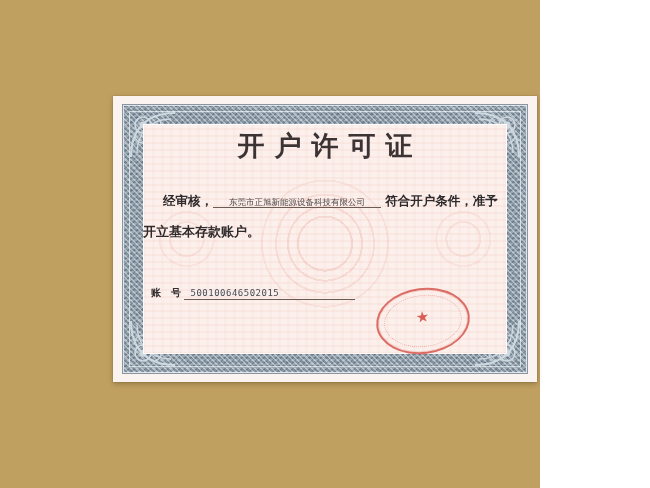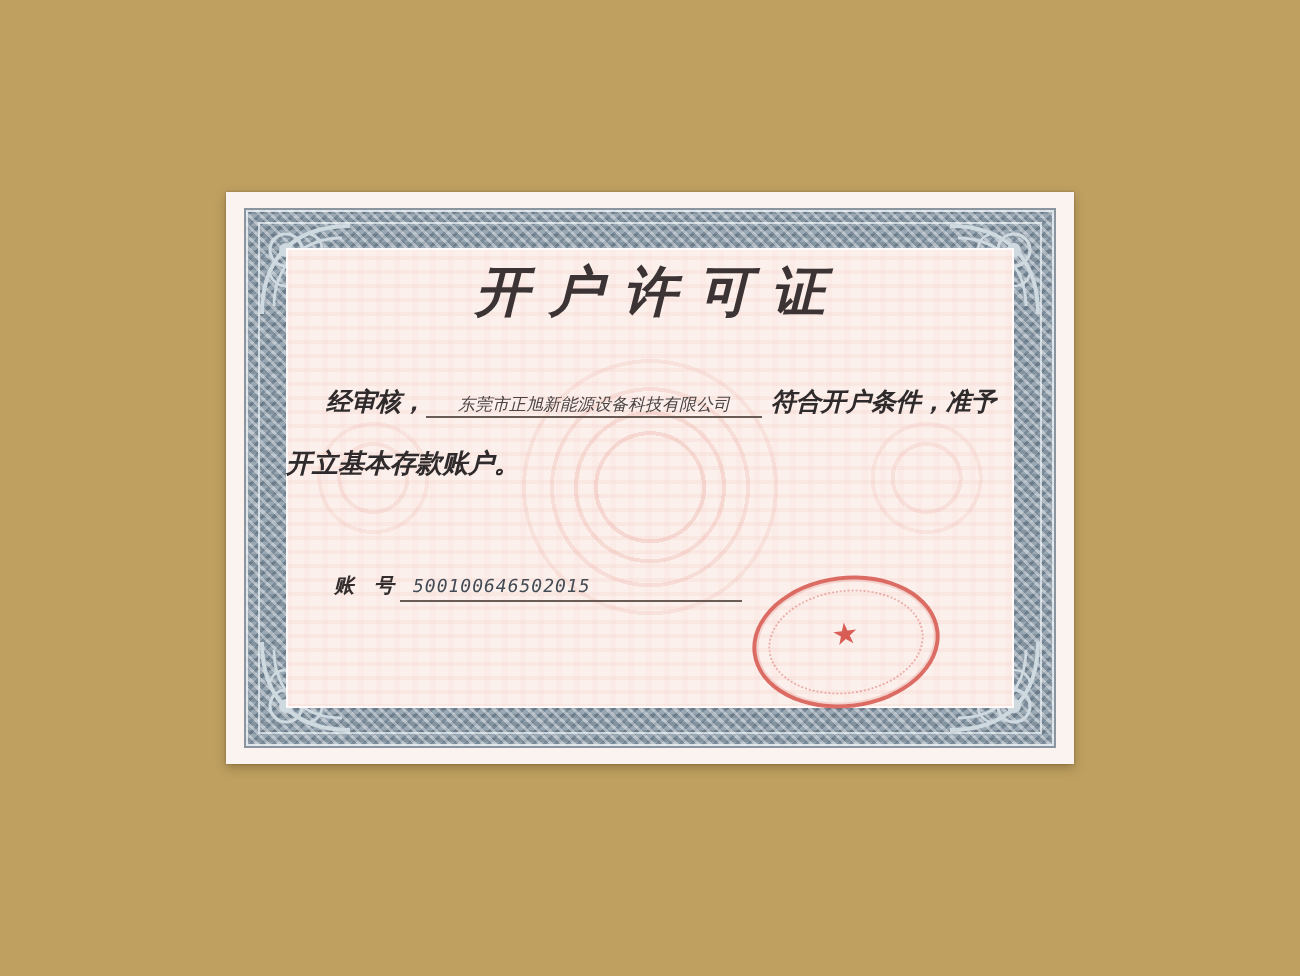--- a/index.html
+++ b/index.html
@@ -1,23 +1,22 @@
 <!DOCTYPE html>
 <html><head>
 <meta charset="utf-8">
 <style>
   html,body{margin:0;padding:0;}
   body{
     width:650px;height:488px;overflow:hidden;
     font-family:"DejaVu Sans","Liberation Sans",sans-serif;
   }
   .scene{
-    position:relative;width:650px;height:488px;
+    position:relative;width:540px;height:488px;
     background:#bfa061;
-    font-style:italic;
   }
   
   .paper{
     position:absolute;left:113px;top:96px;width:424px;height:286px;
     background:#faf3ef;
     box-shadow:0 2px 5px rgba(70,55,20,.35), 0 0 1px rgba(70,55,20,.4);
   }
   
   .frame{
     position:absolute;left:10px;top:9px;right:10px;bottom:9px;
@@ -74,21 +73,21 @@
   .fill{
     display:inline-block;border-bottom:1px solid #6b5b55;text-align:center;
     font-weight:normal;vertical-align:baseline;line-height:1.2;
   }
   .fill.company{width:168px;font-size:8.5px;color:#4a4444;}
   .row-line2{position:absolute;left:30px;top:127px;font-size:13px;font-weight:bold;color:#2f2a2b;}
   .row-rep{position:absolute;left:27px;top:161px;font-size:9.5px;font-weight:bold;color:#332d2e;white-space:nowrap;}
   .fill.rep{width:72px;font-size:8px;color:#4a4444;}
   .bank-label{margin-left:22px;}
   .fill.bank{width:132px;font-size:7.5px;color:#4a4444;}
-  .row-account{position:absolute;left:38px;top:190px;font-size:10px;font-weight:bold;color:#332d2e;margin-left:16px;}
+  .row-account{position:absolute;left:38px;top:190px;font-size:10px;font-weight:bold;color:#332d2e;}
   .fill.account{width:165px;font-size:9px;color:#434b55;text-align:left;padding-left:6px;
     font-family:"DejaVu Sans Mono","Liberation Mono",monospace;letter-spacing:.5px;}
   
   .issue{position:absolute;left:250px;top:214px;font-size:8px;color:#4c3f3c;line-height:1.5;}
   .issue .nums span{display:inline-block;text-align:center;color:#5a443f;}
   .issue .nums .y{width:28px;} .issue .nums .m{width:22px;} .issue .nums .d{width:22px;}
   .issue .units span{display:inline-block;text-align:center;}
   .issue .units .y{width:28px;} .issue .units .m{width:22px;} .issue .units .d{width:22px;}
   
   .seal{

